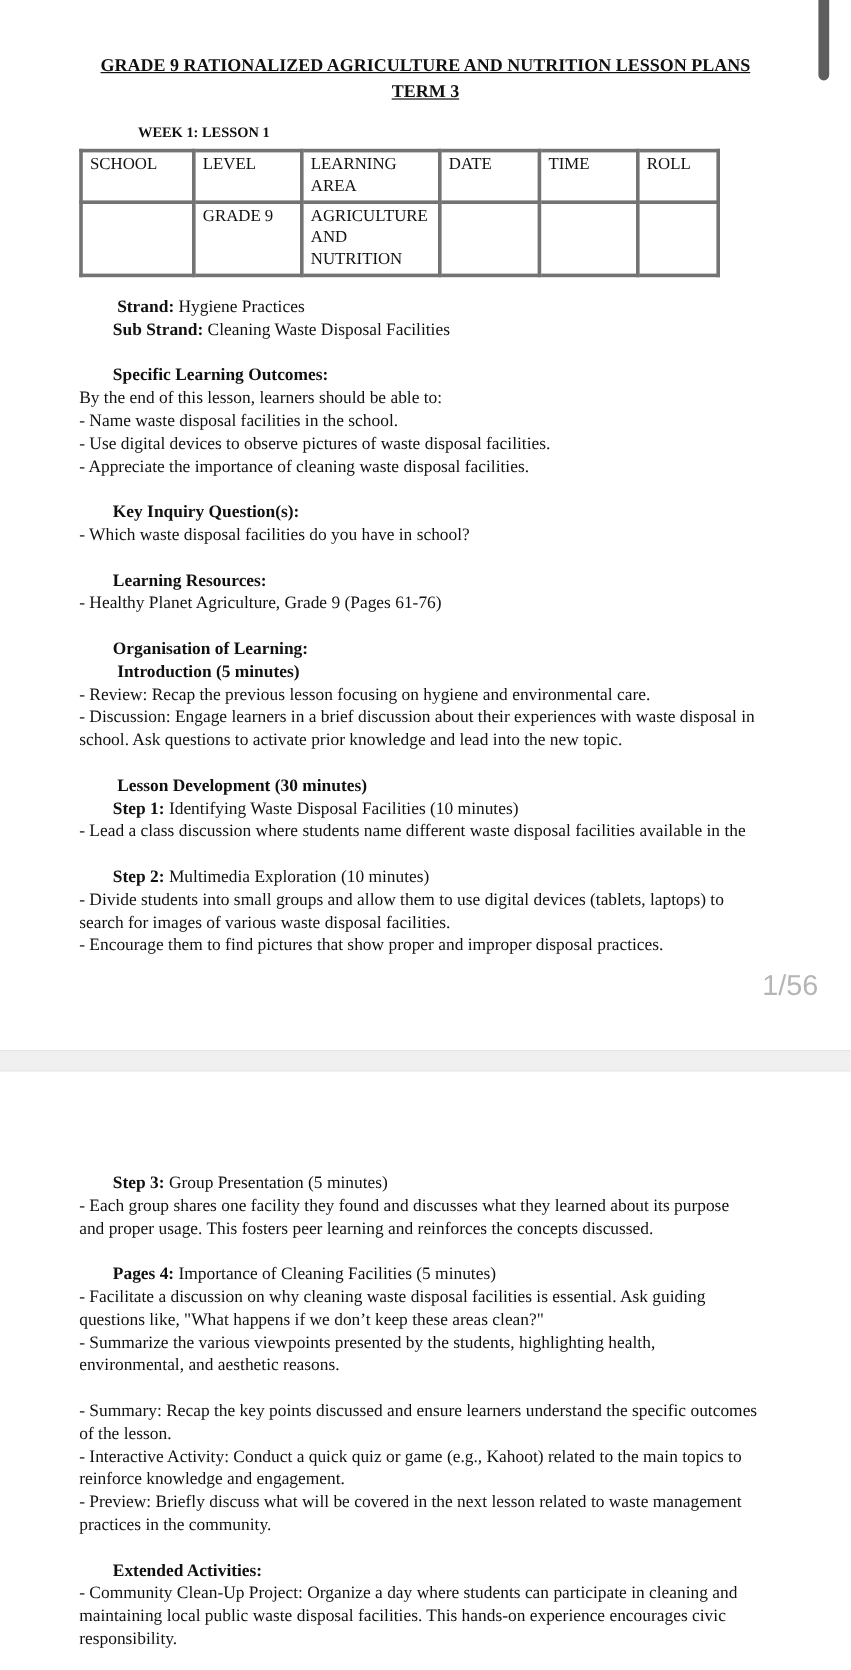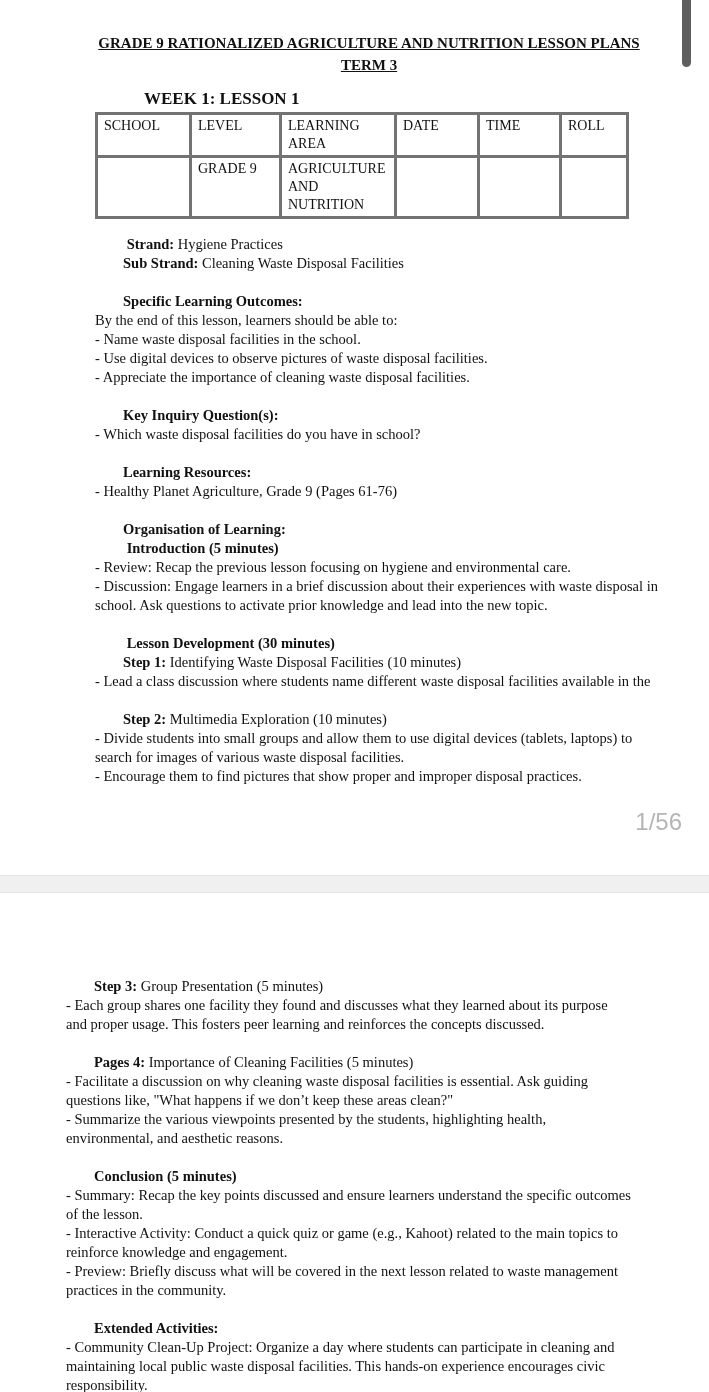--- a/index.html
+++ b/index.html
@@ -1,29 +1,29 @@
 <!DOCTYPE html>
 <html><head>
 <meta charset="utf-8">
 <style>
   * { margin:0; padding:0; box-sizing:border-box; }
   html,body { width:709px; height:1392px; background:#ffffff; overflow:hidden; }
   body { position:relative; font-family:"Liberation Serif","DejaVu Serif",serif; color:#111; }
 
   .page { position:absolute; left:0; width:709px; background:#ffffff; }
-  .page-1 { top:4px; height:875px;padding-left:29px; }
+  .page-1 { top:16px; height:875px; }
   .page-2 { top:893px; height:568px; }
 
   .page-gap { position:absolute; top:875px; left:0; width:709px; height:18px;
               background:#f0f0f0; border-top:1px solid #e4e4e4; border-bottom:1px solid #e4e4e4; }
 
   .doc-title { padding-top:28px; text-align:center; font-weight:bold; font-size:15px; line-height:22px; }
   .doc-title .u { text-decoration:underline; }
 
-  .week-heading { margin:13px 0 0 115px; font-weight:bold; font-size:17px; line-height:19px; }
+  .week-heading { margin:13px 0 0 115px; font-weight:bold; font-size:12px; line-height:19px; }
 
   table.info-table { border-collapse:collapse; margin:4px 0 0 66px; table-layout:fixed;
                      font-size:14px; line-height:18px; }
   table.info-table td { border:3px solid #737373; vertical-align:top; padding:2px 6px; }
   tr.hdr td { height:37px; }
   tr.val td { height:52px; }
 
   .body-text { margin-left:66px; margin-right:40px; font-size:14.5px; line-height:19px; }
   .page-1 .body-text { margin-top:16px; }
   .page-2 .body-text { margin-top:84px; }
@@ -131,21 +131,20 @@
         <div class="line"><span>and proper usage. This fosters peer learning and reinforces the concepts discussed.</span></div>
       </div>
       <div class="block">
         <div class="line"><span class="b">Pages 4:</span><span> Importance of Cleaning Facilities (5 minutes)</span></div>
         <div class="line"><span>- Facilitate a discussion on why cleaning waste disposal facilities is essential. Ask guiding</span></div>
         <div class="line"><span>questions like, "What happens if we don’t keep these areas clean?"</span></div>
         <div class="line"><span>- Summarize the various viewpoints presented by the students, highlighting health,</span></div>
         <div class="line"><span>environmental, and aesthetic reasons.</span></div>
       </div>
       <div class="block">
-        <div class="line"><span class="b">Conclusion (5 minutes)</span></div>
         <div class="line"><span>- Summary: Recap the key points discussed and ensure learners understand the specific outcomes</span></div>
         <div class="line"><span>of the lesson.</span></div>
         <div class="line"><span>- Interactive Activity: Conduct a quick quiz or game (e.g., Kahoot) related to the main topics to</span></div>
         <div class="line"><span>reinforce knowledge and engagement.</span></div>
         <div class="line"><span>- Preview: Briefly discuss what will be covered in the next lesson related to waste management</span></div>
         <div class="line"><span>practices in the community.</span></div>
       </div>
       <div class="block">
         <div class="line"><span class="b">Extended Activities:</span></div>
         <div class="line"><span>- Community Clean-Up Project: Organize a day where students can participate in cleaning and</span></div>

